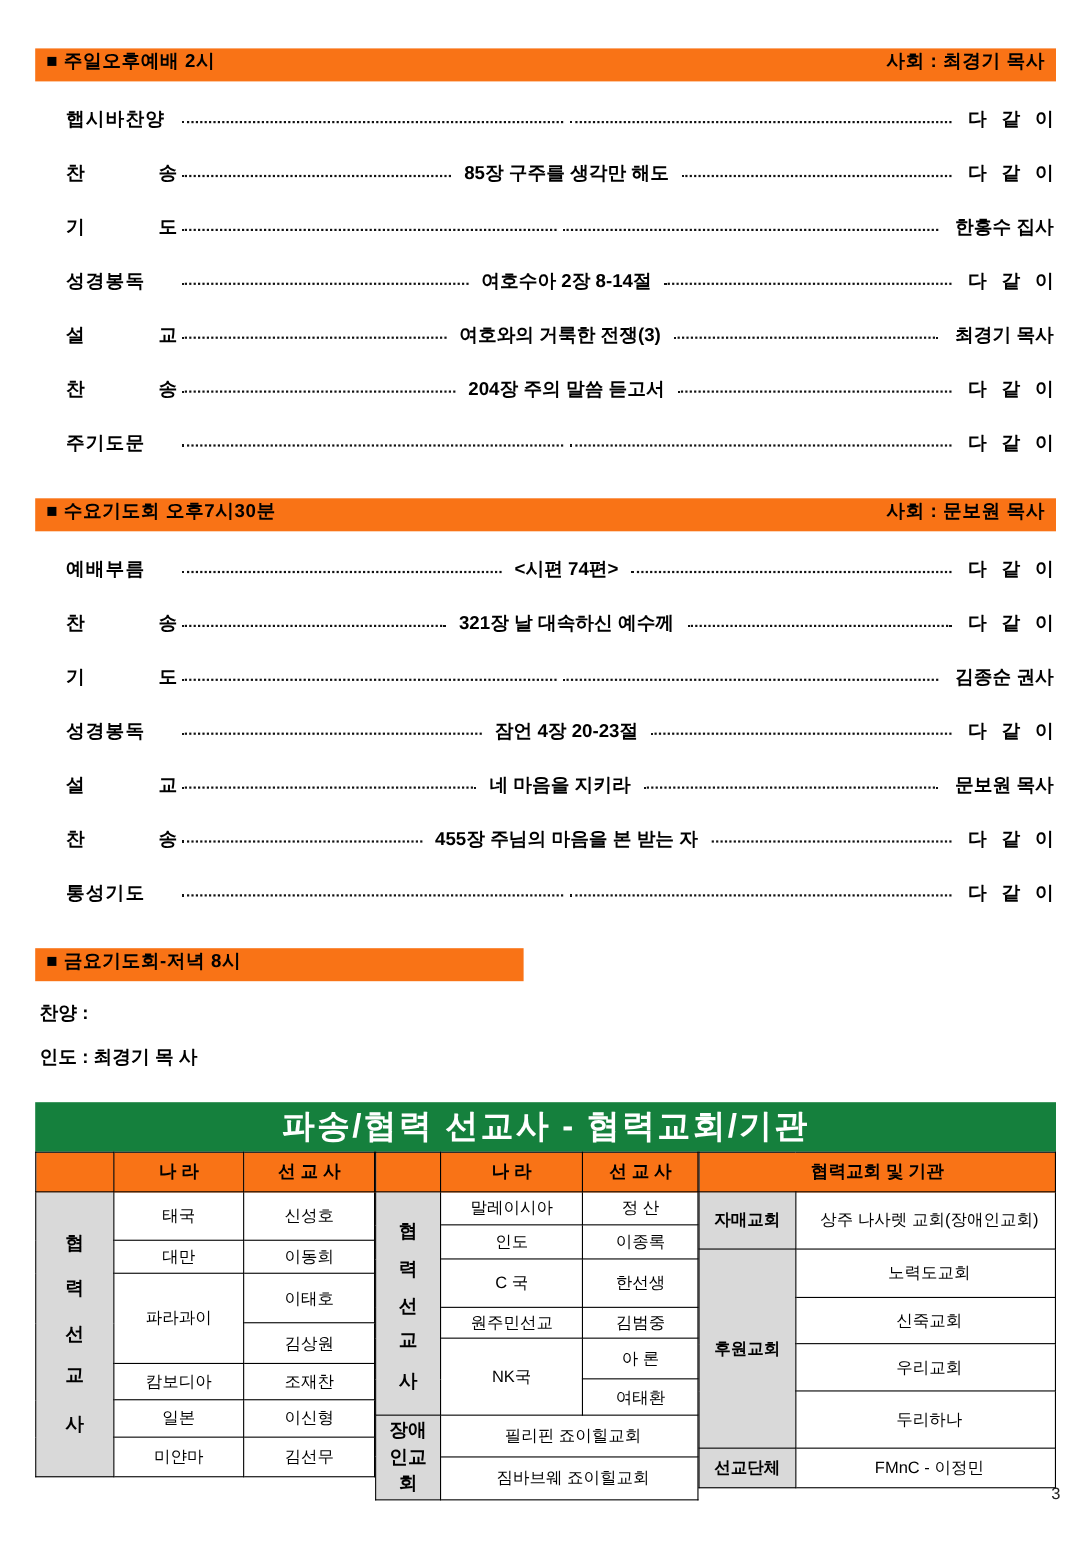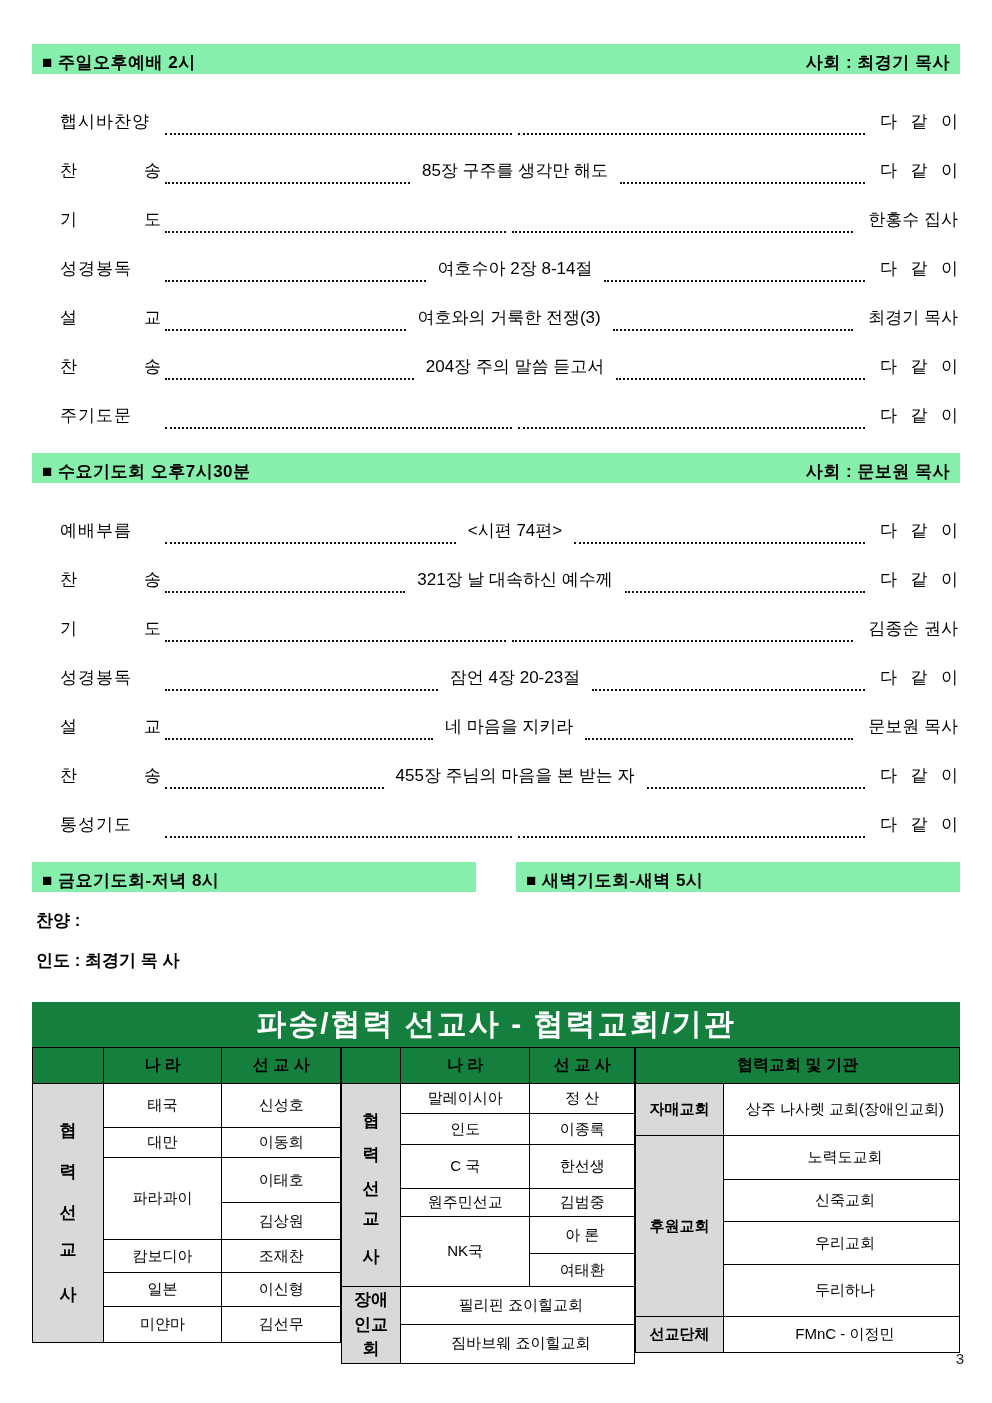--- a/index.html
+++ b/index.html
@@ -1,29 +1,29 @@
 <!DOCTYPE html>
 <html><head>
 <meta charset="utf-8">
 <style>
   * { margin:0; padding:0; box-sizing:border-box; }
   html,body { background:#fff; }
   body { font-family:"Liberation Sans","DejaVu Sans",sans-serif; color:#000; }
   .page { position:relative; width:992px; height:1403px; background:#fff; padding:44px 32px 0 32px; overflow:hidden; }
 
   
-  .bar { background:#86efac; height:30px; display:flex; justify-content:space-between; align-items:flex-end;
+  .bar { background:#f97316; height:30px; display:flex; justify-content:space-between; align-items:flex-start;
          padding:0 10px; font-weight:700; font-size:17px; letter-spacing:0.5px; }
   .halfbars { display:flex; gap:40px; margin-top:26px; }
   .halfbar { flex:1; }
 
   
   .rows { margin-top:10px; }
-  .prow { display:flex; align-items:flex-end; height:49px; padding-left:28px; padding-right:2px;
-          font-weight:400; font-size:17px; }
+  .prow { display:flex; align-items:center; height:49px; padding-left:28px; padding-right:2px;
+          font-weight:700; font-size:17px; }
   .item { display:inline-block; width:102px; text-align:justify; text-align-last:justify;
           letter-spacing:1px; flex:0 0 auto; }
   .lead { flex:1 1 auto; border-bottom:2px dotted #111; height:0; transform:translateY(2px); margin:0 3px; min-width:12px; }
   .center { flex:0 0 auto; padding:0 9px; white-space:nowrap; }
   .center:empty { display:none; padding:0; }
   .perf { flex:0 0 auto; display:inline-block; min-width:78px; margin-left:12px; text-align:justify;
           text-align-last:justify; }
 
   
   .half-body { padding:0 4px; font-weight:700; font-size:17px; }
@@ -32,21 +32,21 @@
                font-weight:700; font-size:17px; }
   .dawn-lines { display:flex; flex-direction:column; gap:10px; }
 
   
   .mission { margin-top:30px; }
   .mtitle { background:#15803d; color:#fff; height:45px; display:flex; align-items:center; justify-content:center;
             font-size:30px; font-weight:700; letter-spacing:2px; }
   .tables { display:flex; align-items:flex-start; }
   table { border-collapse:collapse; table-layout:fixed; }
   td { border:1.5px solid #000; font-size:15px; text-align:center; vertical-align:middle; padding:1px 3px; }
-  td.hcell { background:#15803d; font-weight:700; font-size:16px; height:36px; }
+  td.hcell { background:#f97316; font-weight:700; font-size:16px; height:36px; }
   td.glabel { background:#d9d9d9; font-weight:700; }
   td.vlabel span { writing-mode:vertical-rl; text-orientation:upright; letter-spacing:24px; font-size:17px; }
   td.vlabel-mid span { writing-mode:vertical-rl; text-orientation:upright; letter-spacing:17px; font-size:17px; }
   td.wraplabel { font-size:17px; line-height:1.45; word-break:break-all; padding:1px 6px; }
   td.leftval { text-align:center; padding-left:10px;margin-left:13px; }
   .pageno { position:absolute; right:28px; top:1350px; font-size:15px; color:#222; }
 </style>
 </head>
 <body>
 
@@ -168,23 +168,20 @@
     <div class="halfbar">
       <div class="bar">
         <span>■  금요기도회-저녁 8시</span>
       </div>
       <div class="half-body">
         <div class="fline">찬양 :</div>
         <div class="fline">인도 : 최경기 목 사</div>
       </div>
     </div>
     <div class="halfbar">
-      <div class="bar">
-        <span>■  새벽기도회-새벽 5시</span>
-      </div>
     </div>
   </div>
 
   <div class="mission">
     <div class="mtitle">파송/협력 선교사 - 협력교회/기관</div>
     <div class="tables">
 
       <table>
         <colgroup>
             <col style="width:71px">

